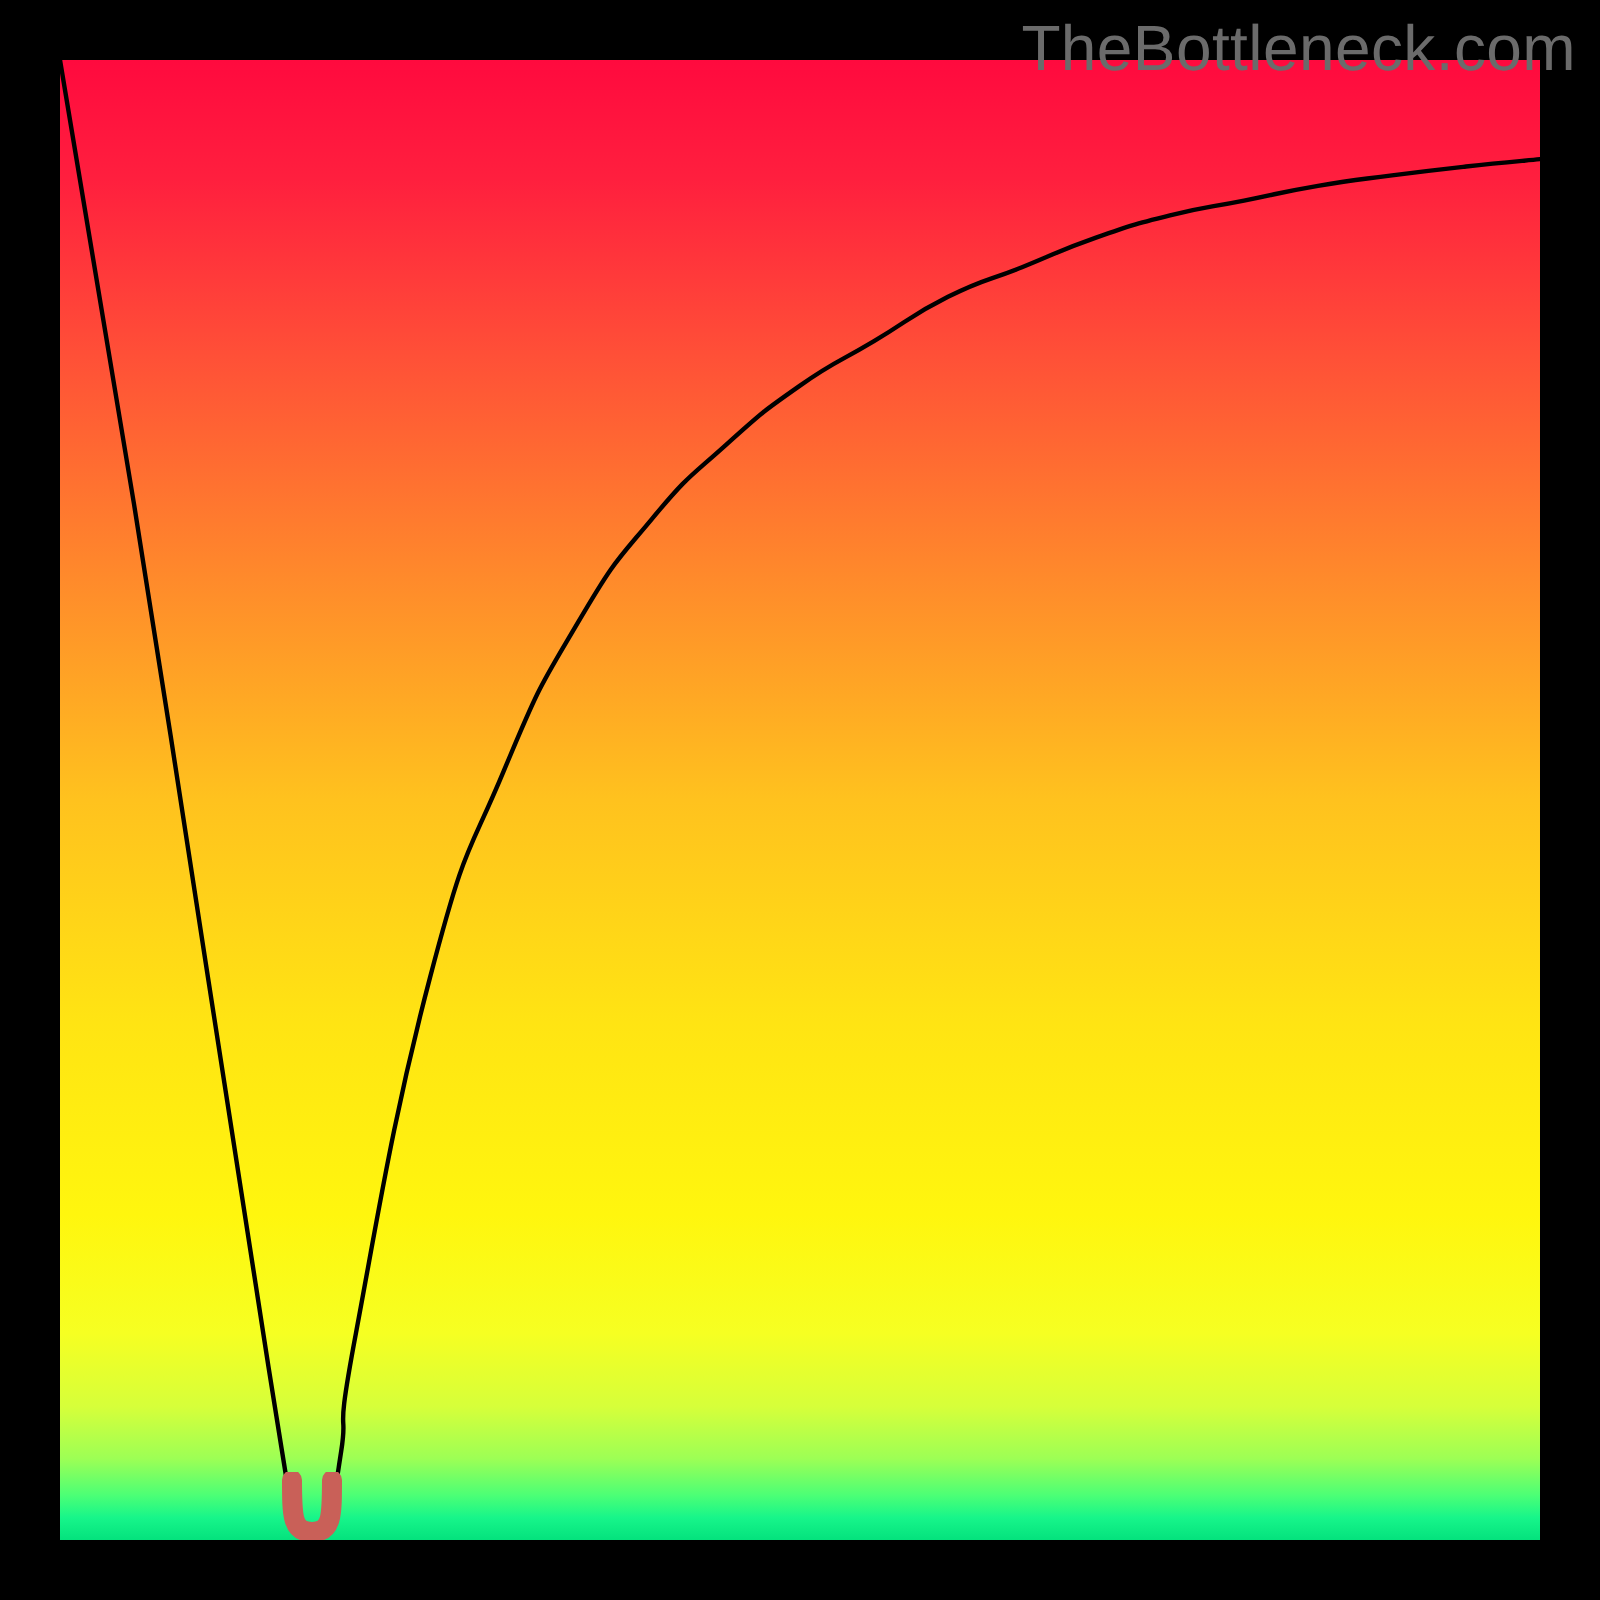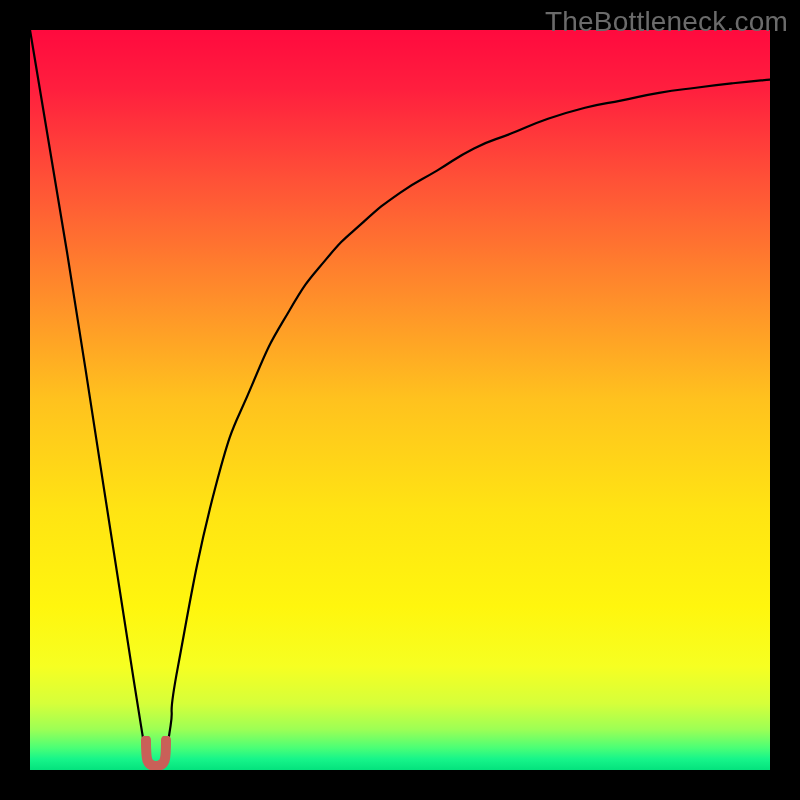--- a/index.html
+++ b/index.html
@@ -39,21 +39,21 @@
     left: 0;
     top: 0;
     width: 100%;
     height: 100%;
   }
   .watermark {
     position: absolute;
     top: 6px;
     right: 12px;
     color: #6b6b6b;
-    font-size: 28px;
+    font-size: 32px;
     font-weight: 500;
     letter-spacing: 0.2px;
     user-select: none;
   }
   .u-mark {
     position: absolute;
     width: 36px;
     height: 36px;
   }
   .u-mark svg {

